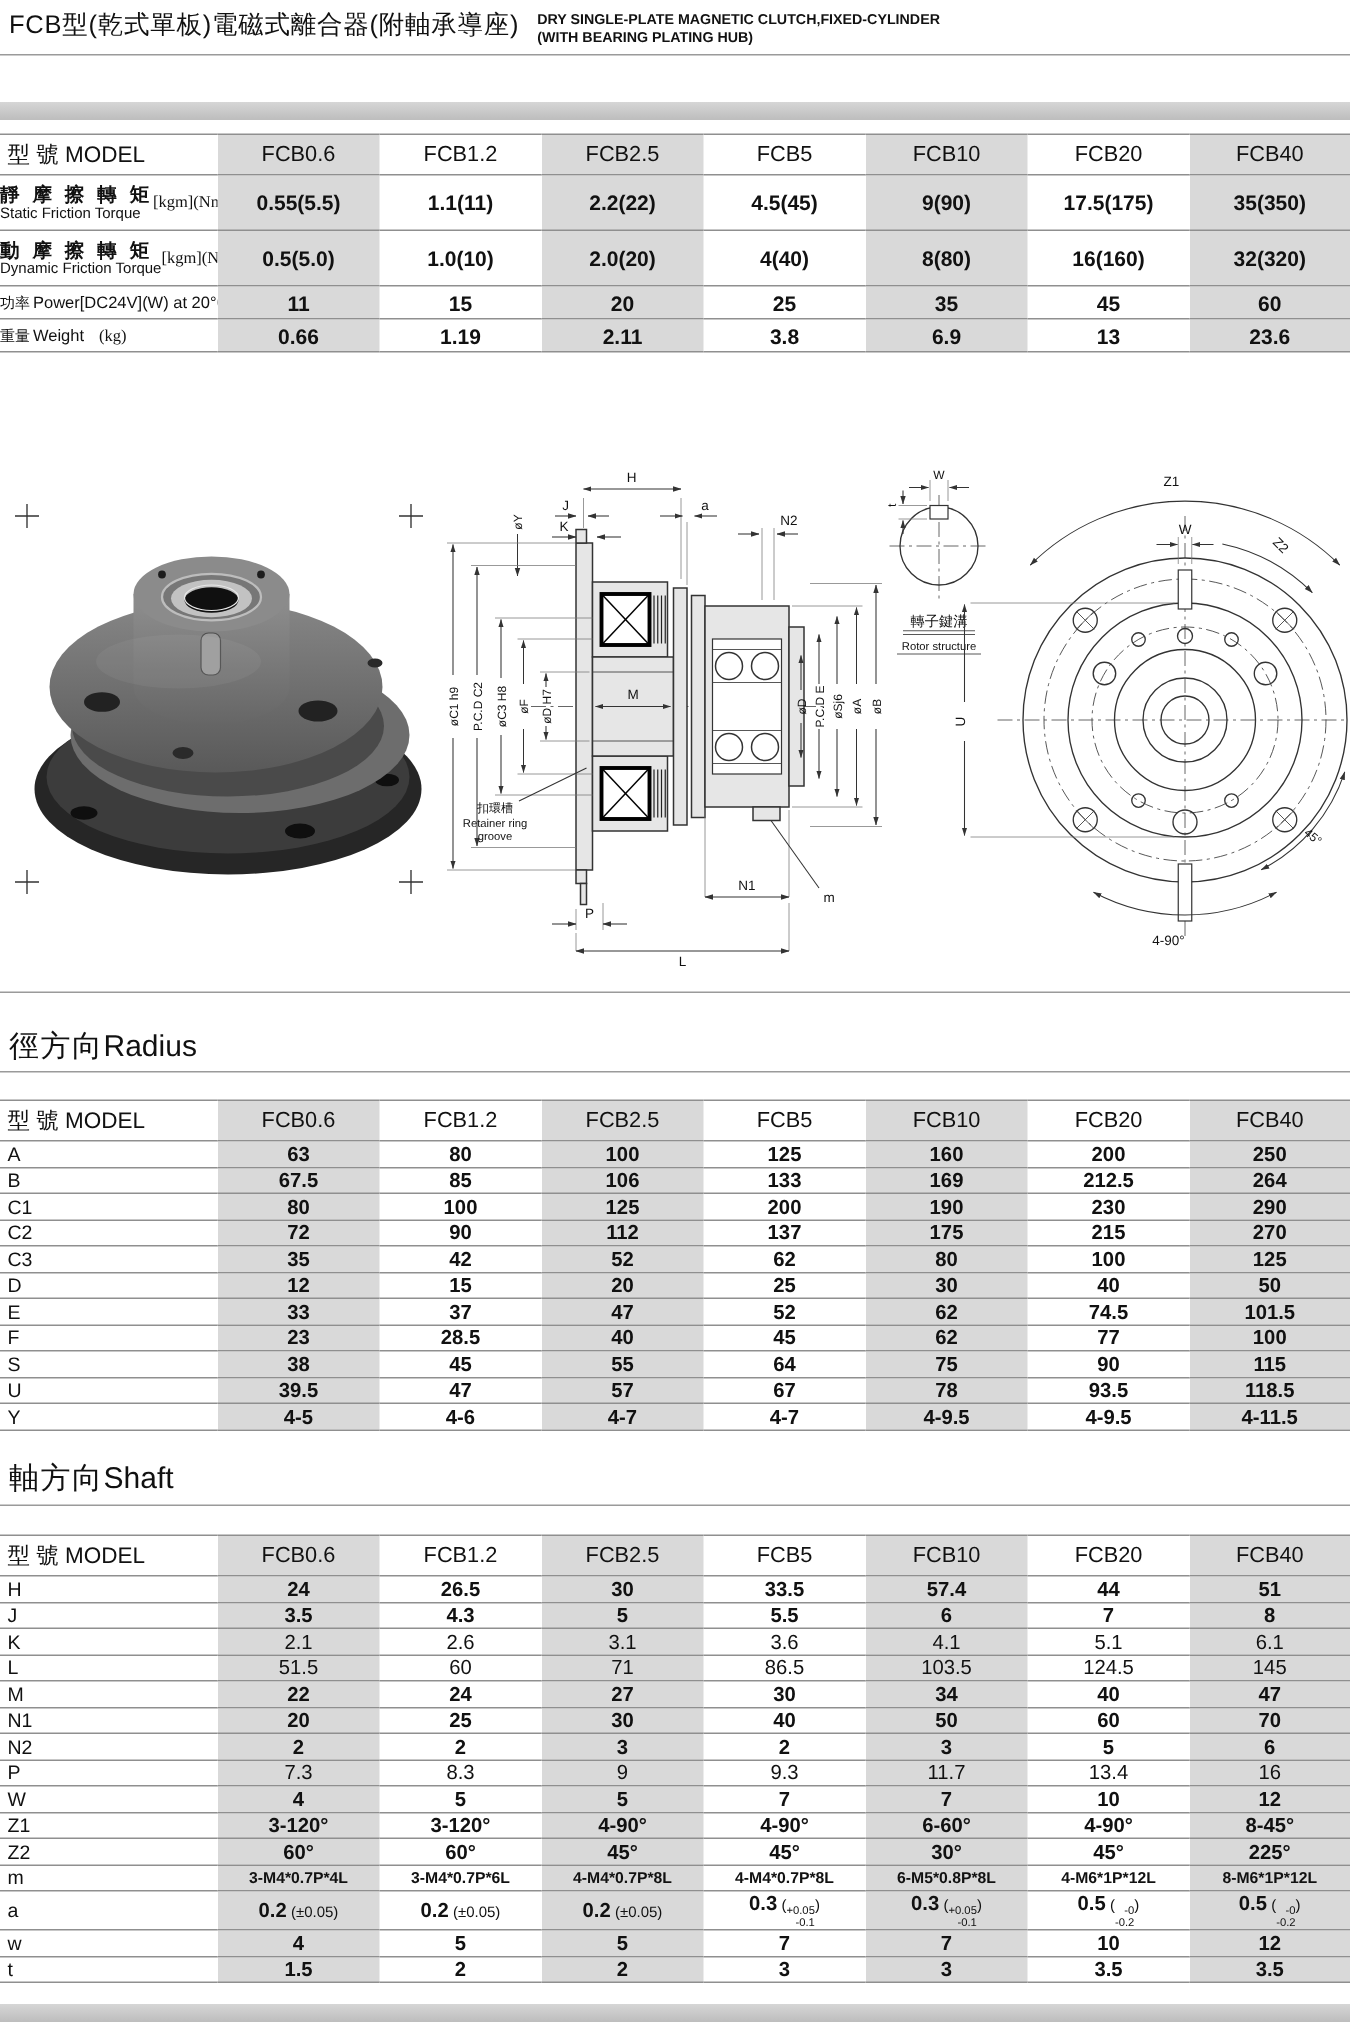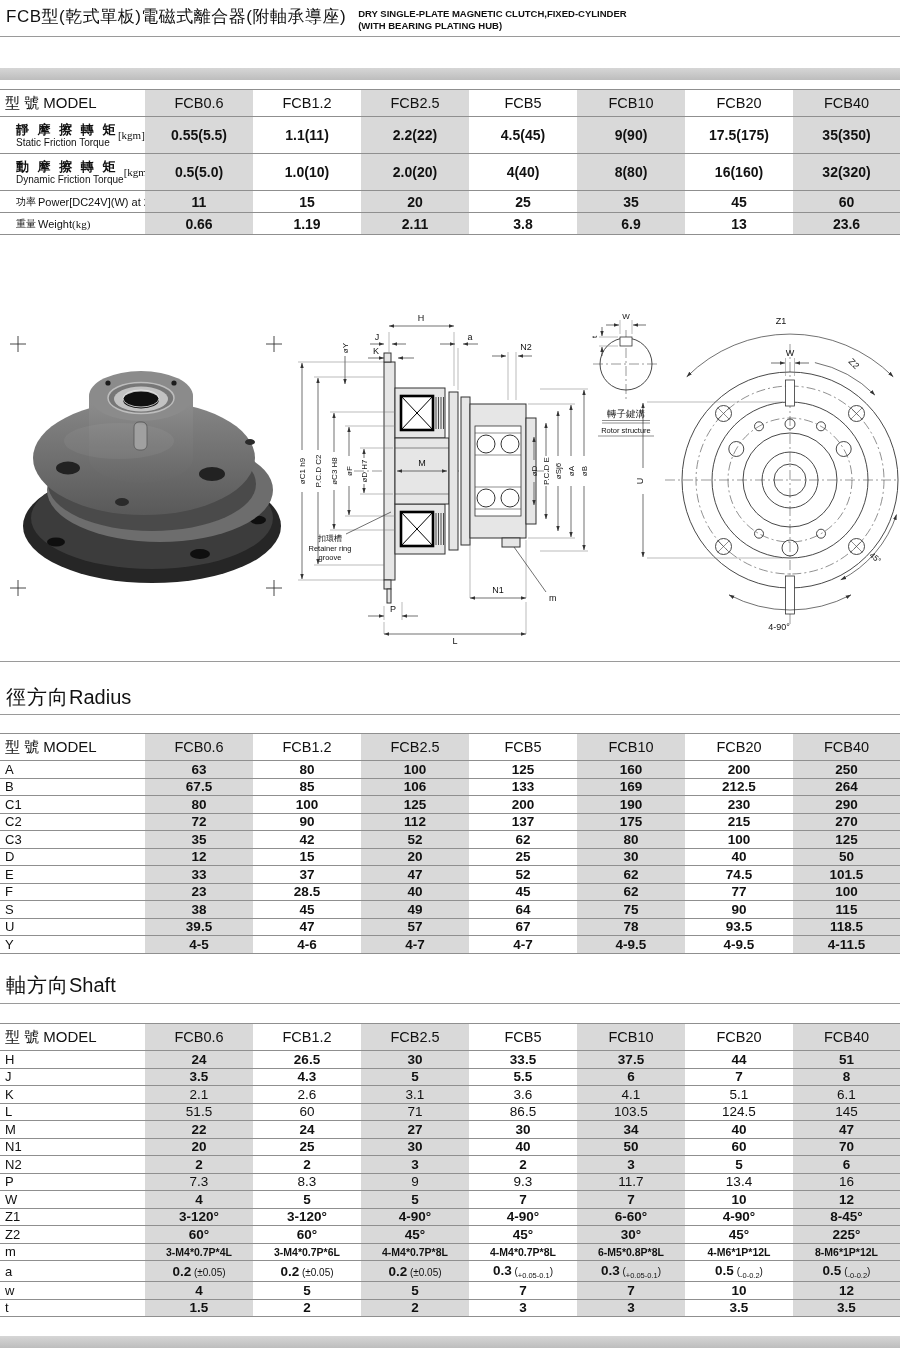--- a/index.html
+++ b/index.html
@@ -24,31 +24,31 @@
   td.val{text-align:center;font-size:13.5px;font-weight:700}
   td.vspec{font-size:14px}
   td.vlight{font-weight:400}
   td.vsm{font-size:10.5px}
   td.plabel{font-size:13px;padding-left:5px}
   tr.hrow{height:27px}
   tr.srow{height:37px}
   tr.r22{height:22px}
   tr.r18{height:17.5px}
   tr.tall{height:21px}
-  .lwrap{display:flex;align-items:center;padding-left:16px}
+  .lwrap{display:flex;align-items:center;padding-left:0}
   .lcol{display:flex;flex-direction:column}
   .lzh{font-size:13px;font-weight:700;letter-spacing:2.5px;line-height:14px}
   .len{font-size:10px;font-weight:400;line-height:11px}
   .lzh-i{font-size:10px;font-weight:400;margin-right:2px}
   .len-i{font-size:11px;font-weight:400}
   .lunit{font-family:"Liberation Serif",serif;font-size:11px;margin-left:auto;padding-right:6px}
-  .lunit-i{font-family:"Liberation Serif",serif;font-size:11px;}
+  .lunit-i{font-family:"Liberation Serif",serif;font-size:11px;margin-left:10px}
   .amain{font-size:13.5px;font-weight:700}
   .tol1{font-size:10px;font-weight:400}
-  .tolstack{display:inline-flex;flex-direction:row;font-size:7.5px;line-height:8px;font-weight:400;vertical-align:-3px;text-align:right}
+  .tolstack{display:inline-flex;flex-direction:column;font-size:7.5px;line-height:8px;font-weight:400;vertical-align:-3px;text-align:right}
 
   
   .sec-title{position:absolute;left:6px;white-space:nowrap}
   .st-zh{font-size:20px;letter-spacing:1px}
   .st-en{font-size:20px;}
 
   
   svg{position:absolute}
   .pt{fill:#e6e6e6;stroke:#333;stroke-width:1}
   .ptw{fill:#fff;stroke:#333;stroke-width:.8}
@@ -573,21 +573,21 @@
           <td class="val shade">40</td>
           <td class="val">45</td>
           <td class="val shade">62</td>
           <td class="val">77</td>
           <td class="val shade">100</td>
         </tr>
         <tr class="r18">
           <td class="plabel">S</td>
           <td class="val shade">38</td>
           <td class="val">45</td>
-          <td class="val shade">49</td>
+          <td class="val shade">55</td>
           <td class="val">64</td>
           <td class="val shade">75</td>
           <td class="val">90</td>
           <td class="val shade">115</td>
         </tr>
         <tr class="r18">
           <td class="plabel">U</td>
           <td class="val shade">39.5</td>
           <td class="val">47</td>
           <td class="val shade">57</td>
@@ -635,21 +635,21 @@
           <td class="mhead shade">FCB10</td>
           <td class="mhead">FCB20</td>
           <td class="mhead shade">FCB40</td>
         </tr>
         <tr class="r18">
           <td class="plabel">H</td>
           <td class="val shade">24</td>
           <td class="val">26.5</td>
           <td class="val shade">30</td>
           <td class="val">33.5</td>
-          <td class="val shade">37.5</td>
+          <td class="val shade">57.4</td>
           <td class="val">44</td>
           <td class="val shade">51</td>
         </tr>
         <tr class="r18">
           <td class="plabel">J</td>
           <td class="val shade">3.5</td>
           <td class="val">4.3</td>
           <td class="val shade">5</td>
           <td class="val">5.5</td>
           <td class="val shade">6</td>

